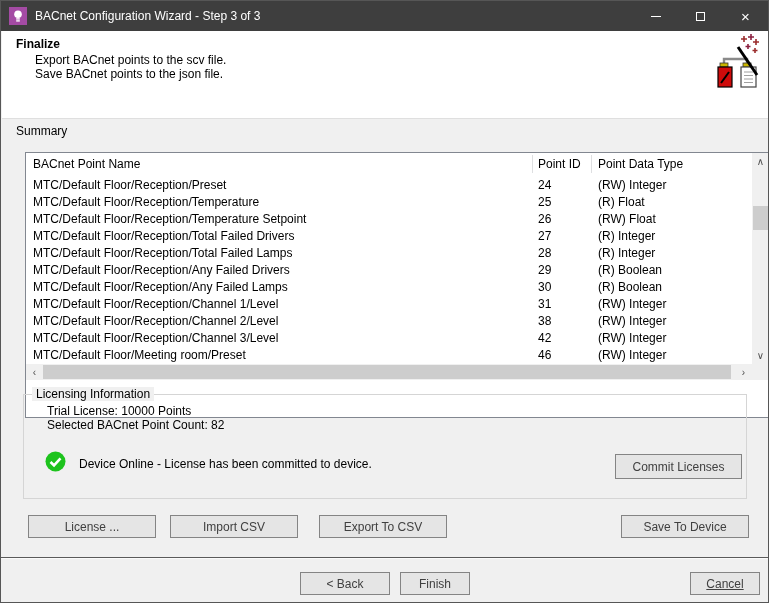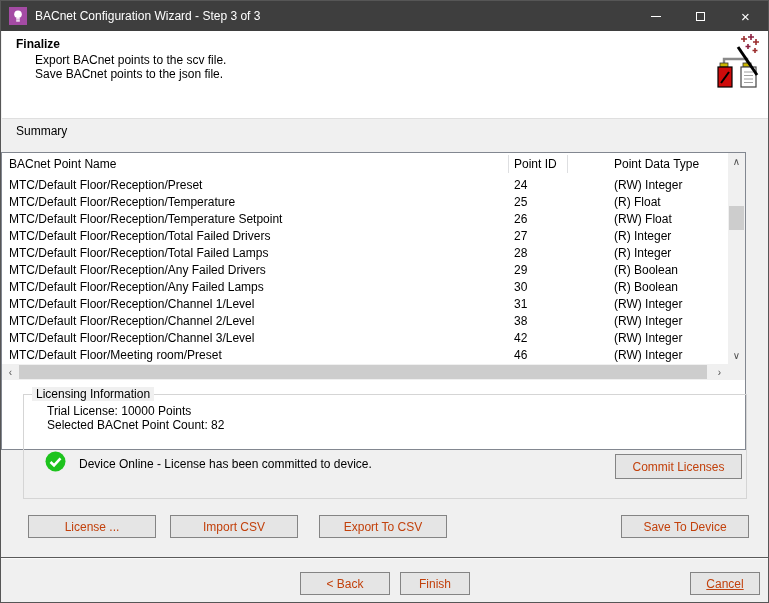--- a/index.html
+++ b/index.html
@@ -18,28 +18,28 @@
 
   
   .header { position:absolute; left:1px; top:30px; width:767px; height:88px; background:#ffffff; border-bottom:1px solid #dfdfdf; }
   .header-title { position:absolute; left:14px; top:6px; font-weight:bold; }
   .header-line1 { position:absolute; left:33px; top:22px; }
   .header-line2 { position:absolute; left:33px; top:36px; }
   .wizard-icon { position:absolute; right:10px; top:3px; }
 
   
   .summary-label { position:absolute; left:15px; top:123px; }
-  .listbox { position:absolute; left:0; top:151px; width:745px; height:298px; background:#ffffff; border:1px solid #828790; }
+  .listbox { position:absolute; left:24px; top:151px; width:745px; height:266px; background:#ffffff; border:1px solid #828790; }
   .lv-header { position:absolute; left:0; top:0; width:726px; height:22px; background:#fff; }
   .lv-header .sep { position:absolute; top:2px; width:1px; height:18px; background:#dedfe1; }
   .hc { position:absolute; top:0; line-height:22px; white-space:nowrap; }
   .lv-rows { position:absolute; left:0; top:24px; width:726px; }
   .lv-row { position:relative; height:17px; }
   .c { position:absolute; top:0; line-height:17px; white-space:nowrap; }
-  .n { left:7px; } .i { left:512px; } .t { left:572px;margin-left:40px; }
+  .n { left:7px; } .i { left:512px; } .t { left:572px; }
   .hc.n { left:7px; } .hc.i { left:512px; } .hc.t { left:572px; }
 
   
   .vscroll { position:absolute; right:0; top:0; width:17px; height:211px; background:#f0f0f0; }
   .vthumb { position:absolute; left:1px; top:53px; width:15px; height:24px; background:#cdcdcd; }
   .sarrow { position:absolute; width:17px; height:17px; color:#505050; font-size:10px; display:flex; align-items:center; justify-content:center; }
   .up { top:0; left:0; } .down { bottom:0; left:0; }
   .hscroll { position:absolute; left:0; top:211px; width:726px; height:16px; background:#f0f0f0; }
   .left { left:0; top:0; height:16px; } .right { right:0; top:0; height:16px; }
   .hthumb { position:absolute; left:17px; top:1px; width:688px; height:14px; background:#cdcdcd; }
@@ -47,21 +47,21 @@
 
   
   .groupbox { position:absolute; left:22px; top:393px; width:724px; height:105px; border:1px solid #d5d5d5; }
   .groupbox-label { position:absolute; left:8px; top:-8px; background:#f0f0f0; padding:0 4px; }
   .lic-trial { position:absolute; left:23px; top:9px; }
   .lic-count { position:absolute; left:23px; top:23px; }
   .status-icon { position:absolute; left:21px; top:56px; }
   .status-text { position:absolute; left:55px; top:62px; }
 
   
-  .btn { position:absolute; height:23px; background:#e5e5e5; border:1px solid #848484; font-family:"Liberation Sans",sans-serif; font-size:12px; color:#c2410c; display:flex; align-items:center; justify-content:center; padding:0; }
+  .btn { position:absolute; height:23px; background:#e5e5e5; border:1px solid #848484; font-family:"Liberation Sans",sans-serif; font-size:12px; color:#404040; display:flex; align-items:center; justify-content:center; padding:0; }
   .btn-commit { left:591px; top:59px; width:127px; height:25px; }
   .btn-license { left:20px; top:514px; width:128px;margin-left:7px; }
   .btn-import { left:169px; top:514px; width:128px; }
   .btn-export { left:318px; top:514px; width:128px; }
   .btn-save { left:620px; top:514px; width:128px; }
   .btn-back { left:299px; top:571px; width:90px; }
   .btn-finish { left:399px; top:571px; width:70px; }
   .btn-cancel { left:689px; top:571px; width:70px;text-decoration:underline; }
 
   .footer-divider { position:absolute; left:0; top:556px; width:769px; height:2px; background:#5a5a5a; border-bottom:1px solid #fafafa; }

